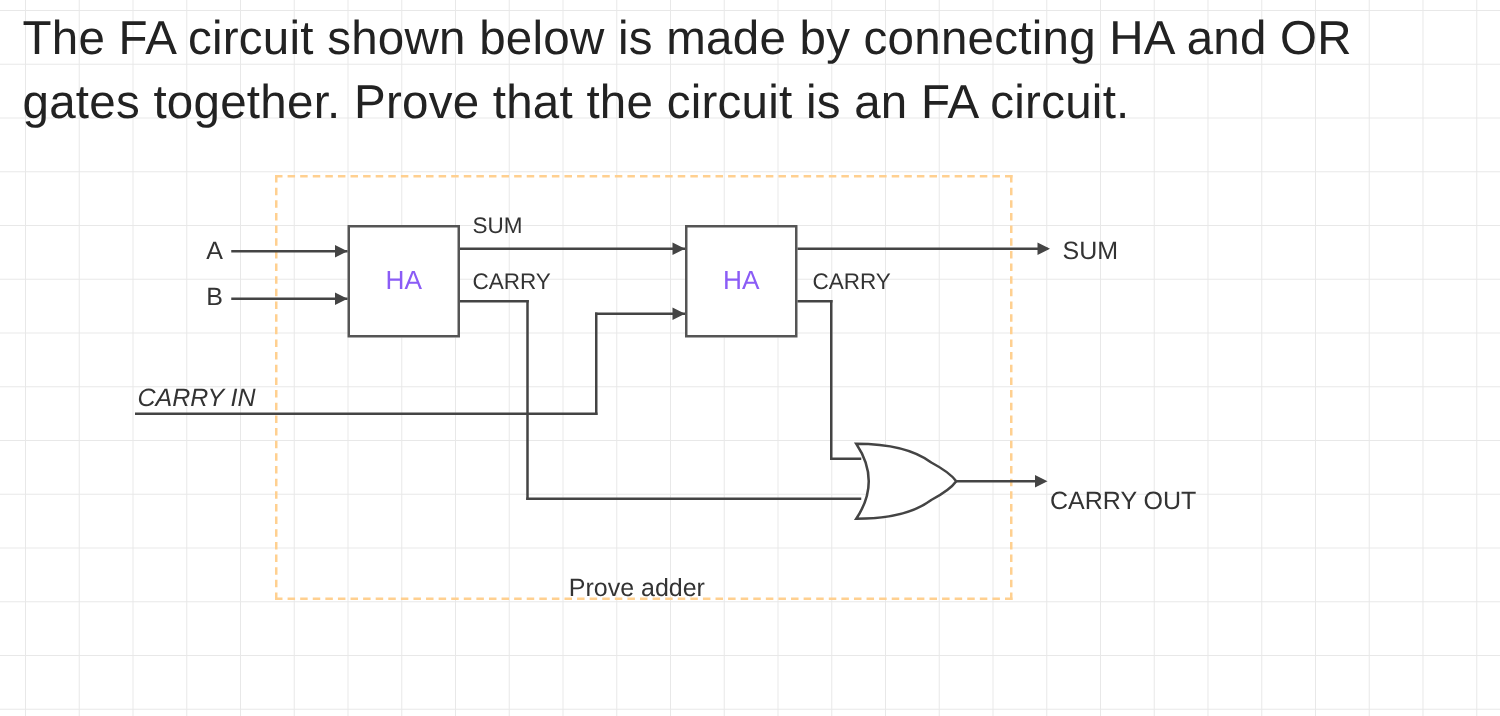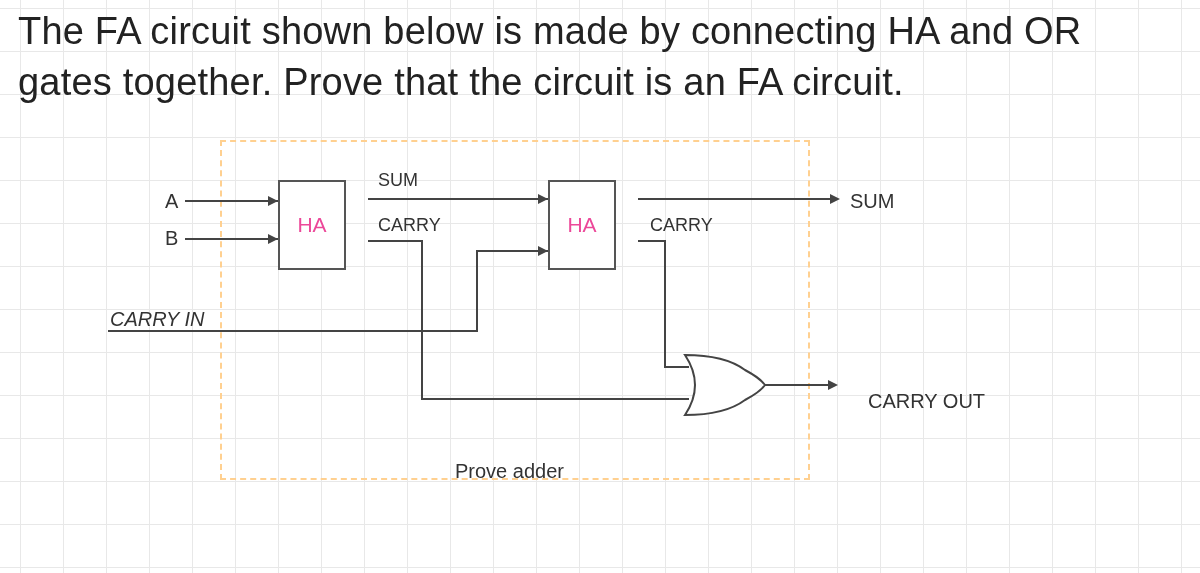--- a/index.html
+++ b/index.html
@@ -44,28 +44,28 @@
       position: absolute;
       left: 220px;
       top: 40px;
       width: 590px;
       height: 340px;
       border: 2px dashed #ffd090;
     }
     .ha-box {
       position: absolute;
       border: 2px solid #555;
-      width: 68px;
+      width: 90px;
       height: 90px;
       background: #fff;
       display: flex;
       align-items: center;
       justify-content: center;
       font-size: 21px;
-      color: #ec4899;
+      color: #8b5cf6;
     }
     .ha1 { left: 278px; top: 80px; }
     .ha2 { left: 548px; top: 80px; }
     .lbl {
       position: absolute;
       font-size: 20px;
       color: #333;
     }
     .small-lbl {
       position: absolute;
@@ -113,21 +113,21 @@
   </div>
   <div class="small-lbl" style="left:378px; top:70px;">SUM</div>
   <div class="small-lbl" style="left:378px; top:115px;">CARRY</div>
 
   <div class="ha-box ha2">
     <span>HA</span>
   </div>
   <div class="small-lbl" style="left:650px; top:115px;">CARRY</div>
 
   <div class="lbl" style="left:850px; top:90px;">SUM</div>
-  <div class="lbl" style="left:840px; top:290px;margin-left:28px;">CARRY OUT</div>
+  <div class="lbl" style="left:840px; top:290px;">CARRY OUT</div>
 
   <div class="lbl" style="left:455px; top:360px;">Prove adder</div>
 
   <div class="wire hw" style="left:185px; top:100px; width:93px;"></div>
   <div class="arrow-right" style="left:268px; top:96px;"></div>
 
   <div class="wire hw" style="left:185px; top:138px; width:93px;"></div>
   <div class="arrow-right" style="left:268px; top:134px;"></div>
 
   <div class="wire hw" style="left:368px; top:98px; width:180px;"></div>

